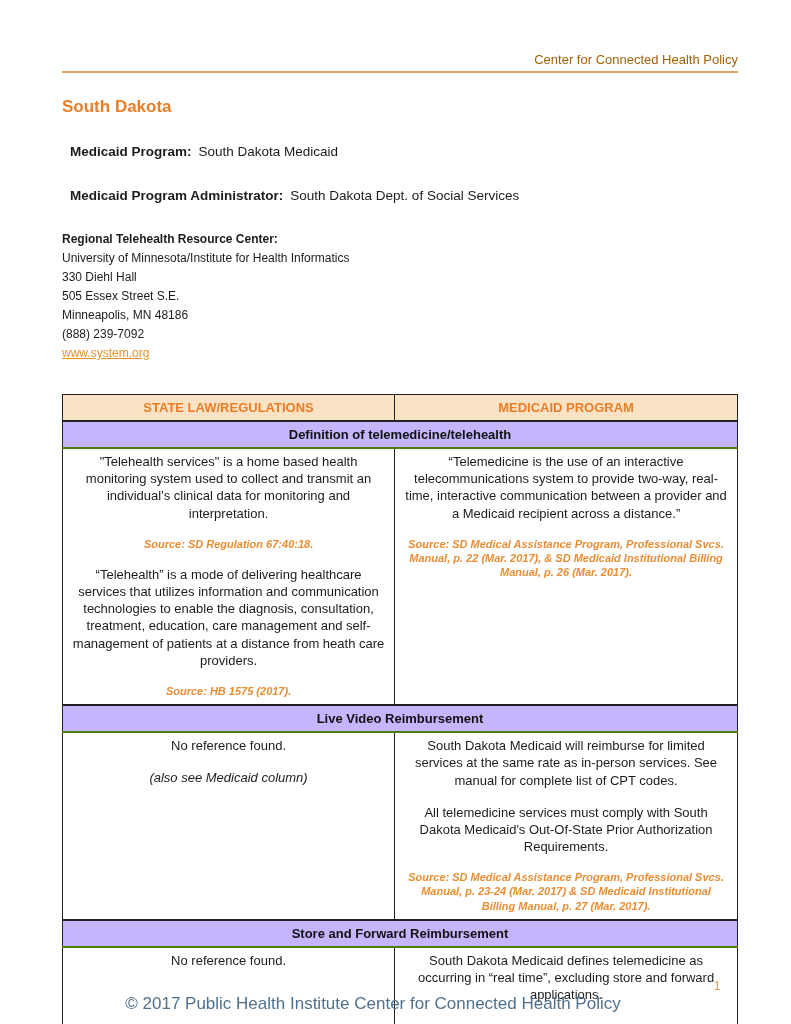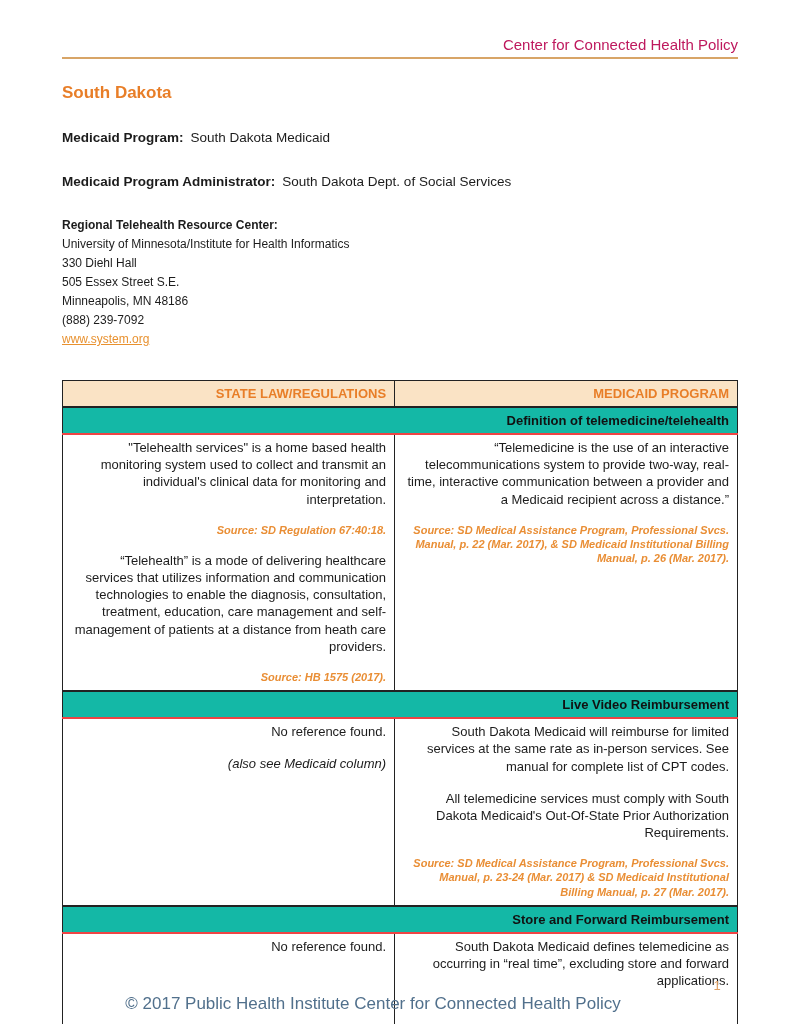--- a/index.html
+++ b/index.html
@@ -8,67 +8,67 @@
     width: 791px; height: 1024px;
     background: #ffffff;
     font-family: "Liberation Sans", sans-serif;
     color: #1c1c1c;
     position: relative;
     overflow: hidden;
   }
   .content { position: absolute; left: 62px; top: 0; width: 676px; }
 
   .brand {
-    margin-top: 36px;
+    margin-top: 52px;
     text-align: right;
-    color: #be185d;
-    font-size: 15px;
+    color: #a16207;
+    font-size: 13px;
   }
   .rule { border-bottom: 2px solid #d8a567; margin-top: 4px; }
 
   h1.title {
     margin: 24px 0 0 0;
     font-size: 17px;
     font-weight: bold;
     color: #e87e28;
   }
 
-  .info-line { margin: 26px 0 0 0; font-size: 13.5px; line-height: 1.3; }
+  .info-line { margin: 26px 0 0 8px; font-size: 13.5px; line-height: 1.3; }
   .info-line .val { margin-left: 7px; }
 
   .rtrc { margin-top: 26px; font-size: 12px; line-height: 19px; }
   .rtrc a { color: #e8912f; text-decoration: underline; cursor: pointer; }
 
   table.policy-table {
     margin-top: 31px;
     width: 676px;
     border-collapse: collapse;
     font-size: 13px;
   }
   table.policy-table col.c1 { width: 49.2%; }
   table.policy-table col.c2 { width: 50.8%; }
   table.policy-table th, table.policy-table td {
     border: 1px solid #222222;
     vertical-align: top;
-    text-align: right;
+    text-align: center;
     padding: 4px 8px 6px 8px;
   }
   tr.thead-row th {
     background: #fae3c5;
     color: #e87e28;
     font-weight: bold;
     font-size: 13px;
     padding: 5px 8px;
   }
   tr.section-row td {
-    background: #14b8a6;
+    background: #c4b5fd;
     font-weight: bold;
     color: #111;
     border-top: 2px solid #222222;
-    border-bottom: 2px solid #ef4444;
+    border-bottom: 2px solid #4d7c0f;
     padding: 5px 8px;
   }
   td p { margin: 0 0 15px 0; line-height: 1.32; }
   td p:last-child { margin-bottom: 0; }
   td p.source {
     color: #e98e35;
     font-weight: bold;
     font-style: italic;
     font-size: 11px;
     line-height: 1.3;

